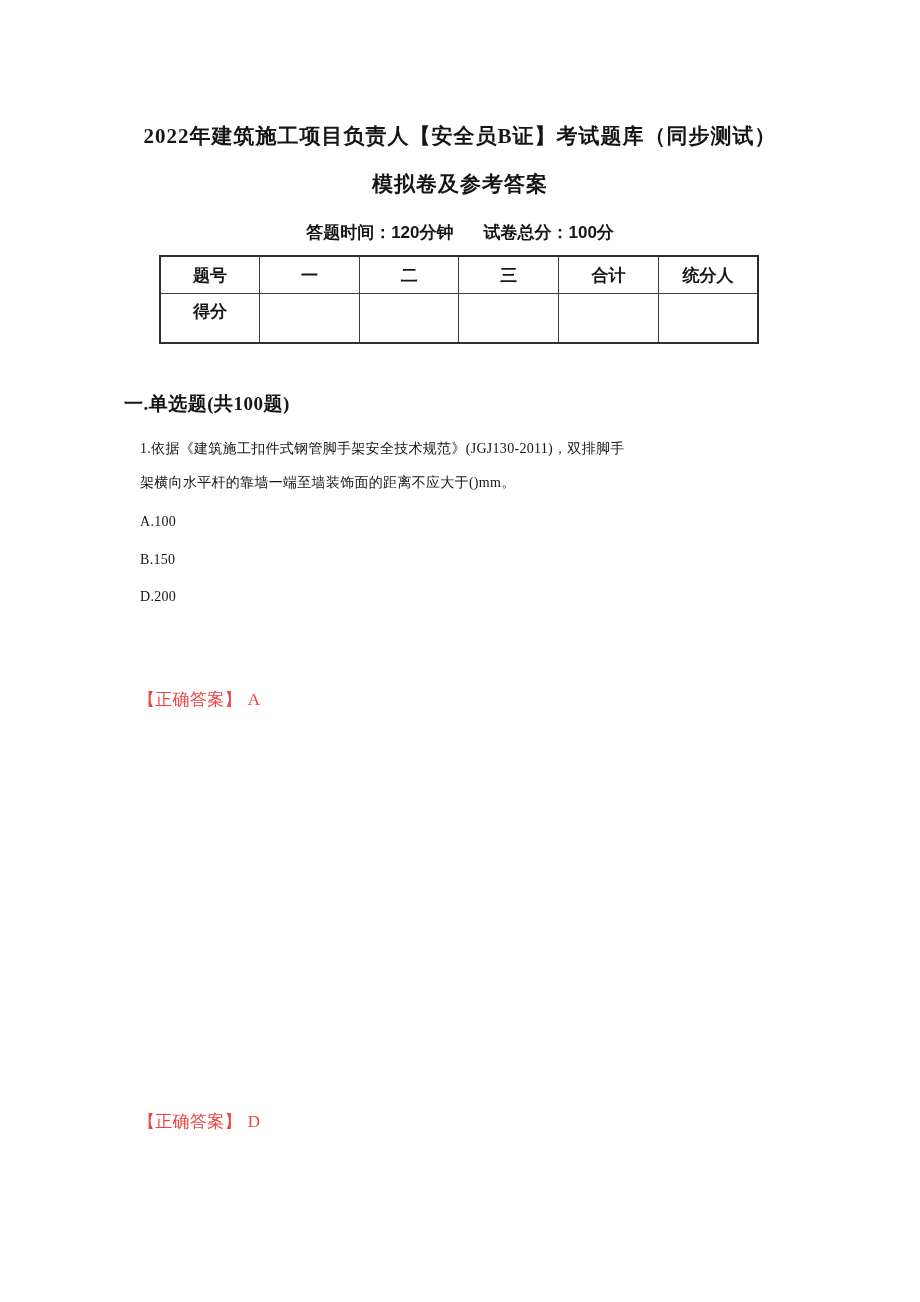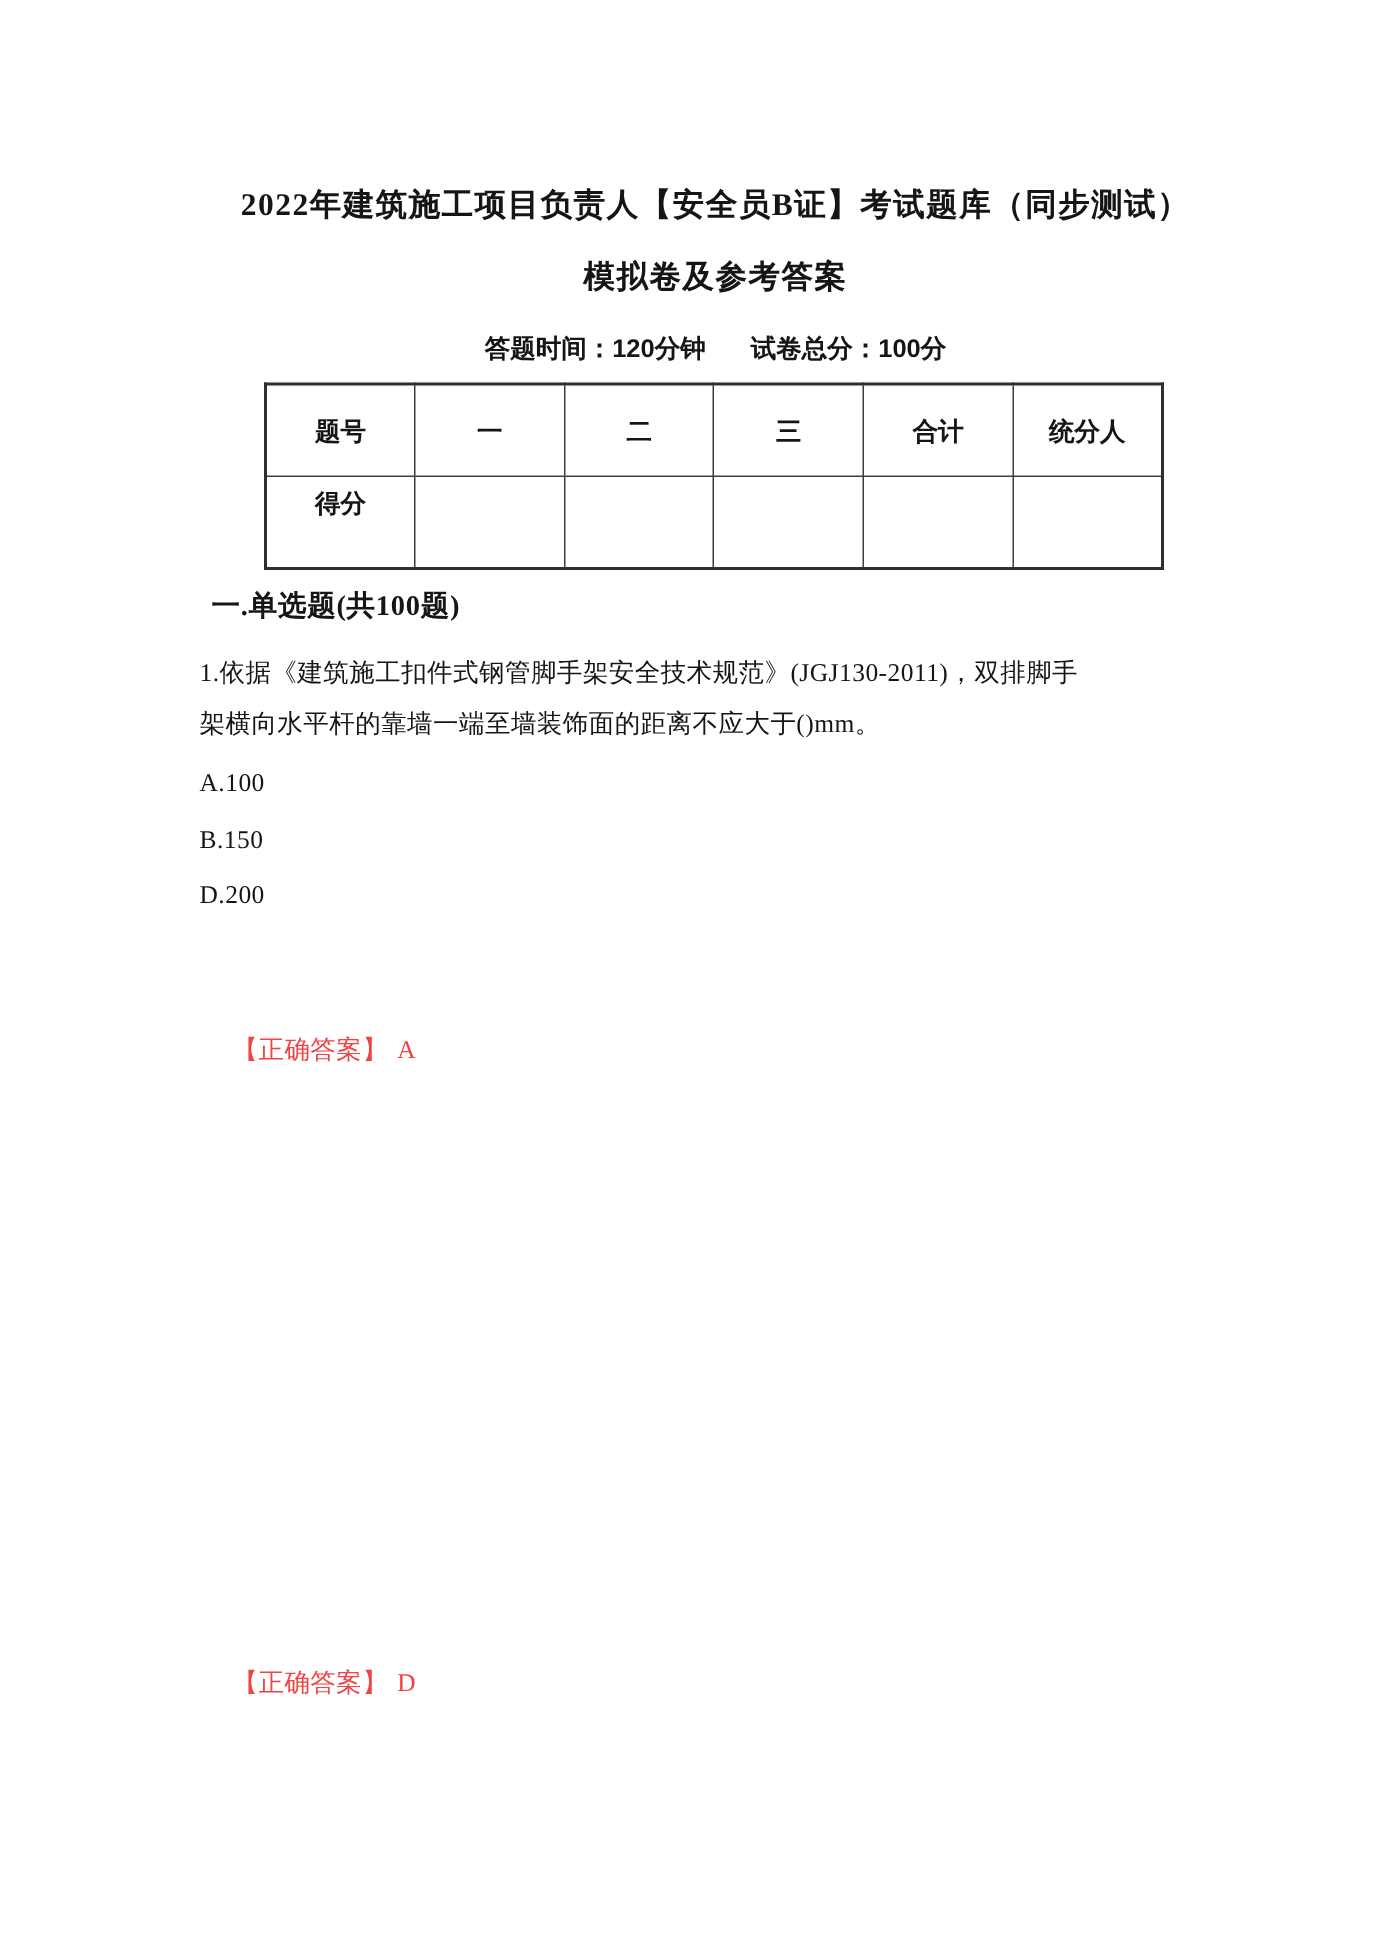--- a/index.html
+++ b/index.html
@@ -12,21 +12,20 @@
     height: 1302px;
     position: relative;
     overflow: hidden;
     font-family: "Liberation Serif", "DejaVu Serif", serif;
     color: #151515;
   }
   .page {
     position: absolute;
     inset: 0;
     background: #ffffff;
-    margin-left: 17px;
   }
   
   .doc-title {
     position: absolute;
     left: 0;
     width: 920px;
     text-align: center;
     font-weight: bold;
     font-size: 21px;
     letter-spacing: 1px;
@@ -57,44 +56,44 @@
     border-collapse: collapse;
     table-layout: fixed;
     font-family: "Liberation Sans", "DejaVu Sans", sans-serif;
     font-size: 17px;
     border: 2px solid #2f2f2f;
   }
   .score-table th, .score-table td {
     border: 1.5px solid #3d3d3d;
     font-weight: 600;
     text-align: center;
-    padding: 12px;
+    padding: 0;
   }
   .score-table th { height: 36px; }
   .score-table td {
     height: 42px;
     vertical-align: top;
     padding-top: 6px;
   }
   
   .section-heading {
     position: absolute;
     top: 391px;
     left: 124px;
     font-size: 19px;
     font-weight: bold;
     letter-spacing: 0.5px;
     white-space: nowrap;
   }
   
   .question {
     position: absolute;
-    left: 116px;
+    left: 140px;
     width: 680px;
-    font-size: 17px;
+    font-size: 14px;
     white-space: nowrap;
     letter-spacing: 0.3px;
   }
   .q1 { top: 432px; }
   .q2 { top: 893px; }
   .q-line {
     height: 34px;
     line-height: 34px;
   }
   .options { margin-top: 3px; }

